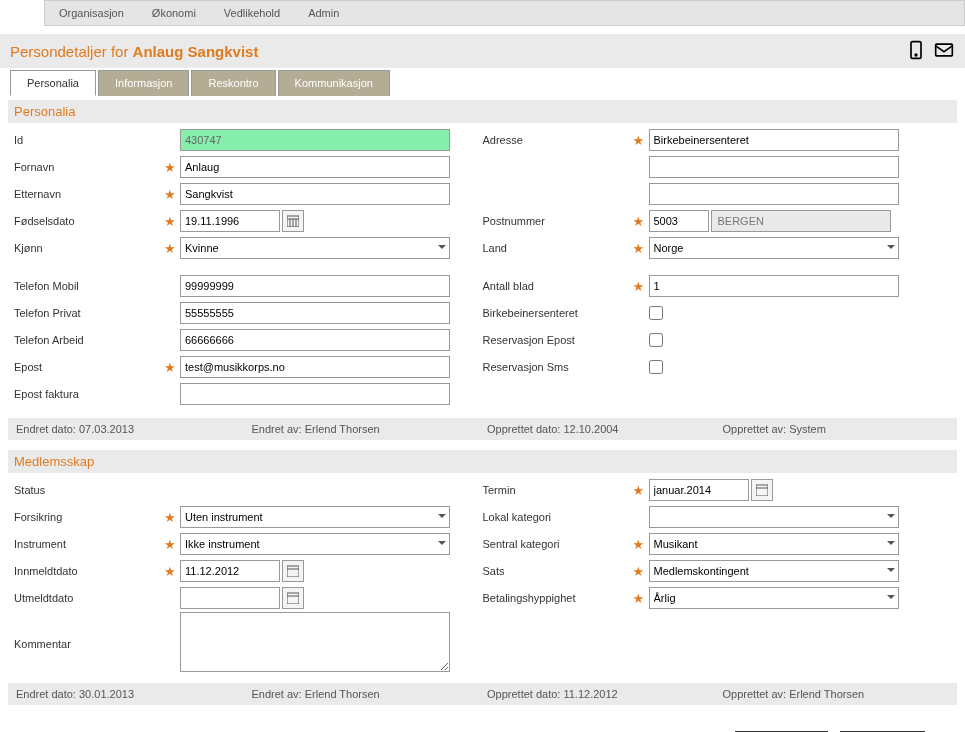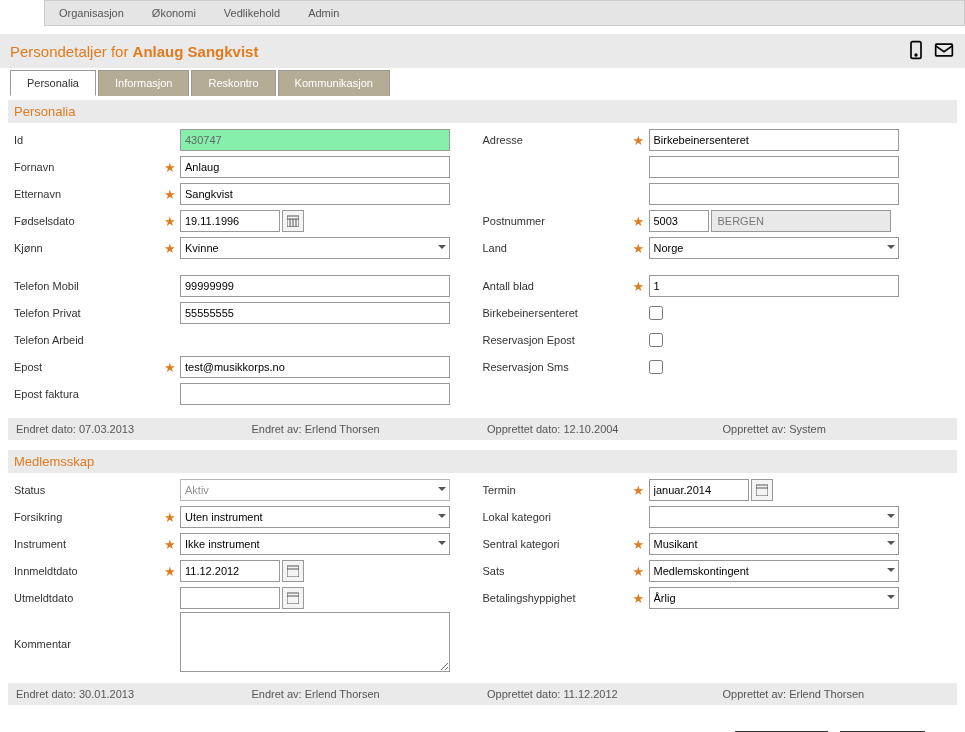--- a/index.html
+++ b/index.html
@@ -121,20 +121,21 @@
         <input class="form-input w270" value="99999999" style="">
       </div>
       <div class="form-row">
         <div class="form-label">Telefon Privat</div>
         <div class="star"></div>
         <input class="form-input w270" value="55555555" style="">
       </div>
       <div class="form-row">
         <div class="form-label">Telefon Arbeid</div>
         <div class="star"></div>
+        <input class="form-input w270" value="66666666" style="">
       </div>
       <div class="form-row">
         <div class="form-label">Epost</div>
         <div class="star">★</div>
         <input class="form-input w270" value="test@musikkorps.no" style="">
       </div>
       <div class="form-row">
         <div class="form-label">Epost faktura</div>
         <div class="star"></div>
         <input class="form-input w270" value="" style="">
@@ -199,21 +200,20 @@
   <div><span>Opprettet av: </span><span>System</span></div>
 </div>
 
 <div class="section">
   <div class="section-title">Medlemsskap</div>
   <div class="form-grid">
     <div class="form-col">
       <div class="form-row">
         <div class="form-label">Status</div>
         <div class="star"></div>
-        <span class="select-wrap"><select class="form-input select w270 ro" disabled=""><option>Aktiv</option></select></span>
       </div>
       <div class="form-row">
         <div class="form-label">Forsikring</div>
         <div class="star">★</div>
         <span class="select-wrap"><select class="form-input select w270"><option>Uten instrument</option></select></span>
       </div>
       <div class="form-row">
         <div class="form-label">Instrument</div>
         <div class="star">★</div>
         <span class="select-wrap"><select class="form-input select w270"><option>Ikke instrument</option></select></span>

